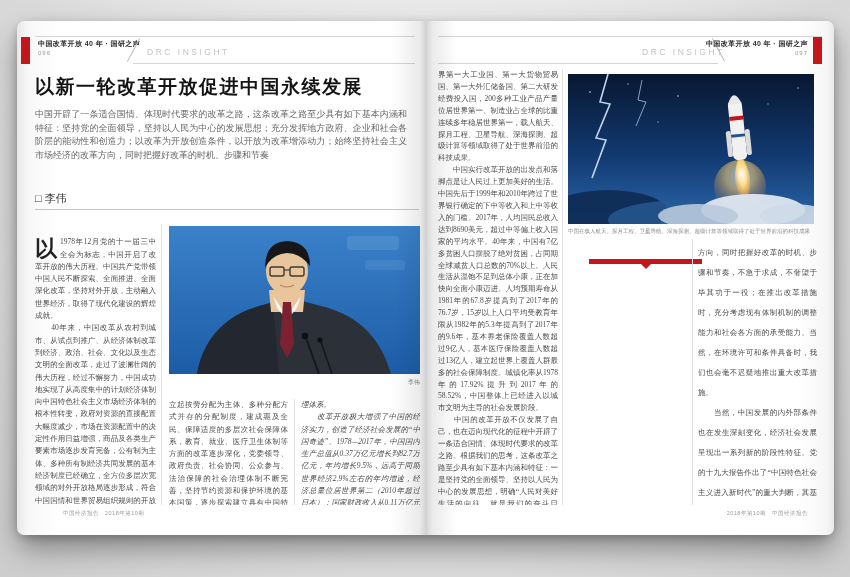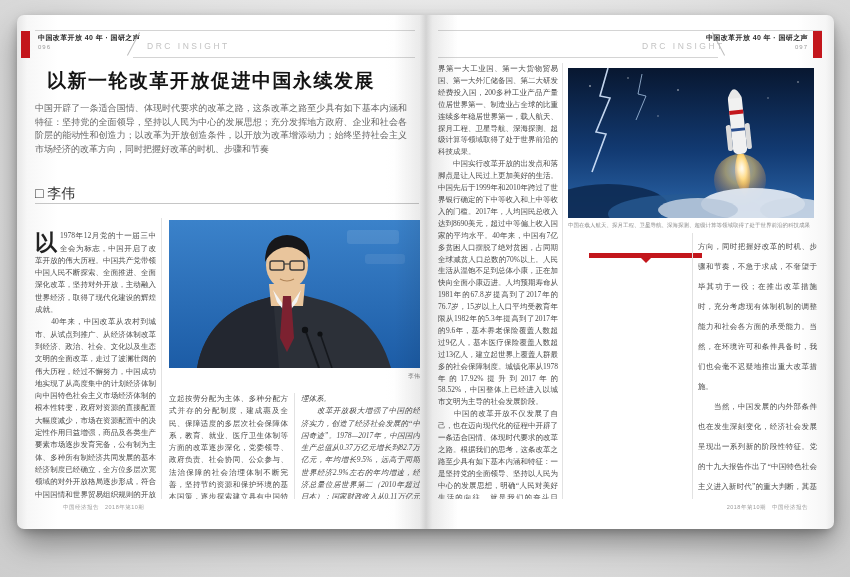--- a/index.html
+++ b/index.html
@@ -3,21 +3,21 @@
 <meta charset="utf-8">
 <style>
   * { margin:0; padding:0; box-sizing:border-box; }
   html,body { width:850px; height:577px; overflow:hidden; }
   body {
     font-family:"Liberation Sans", sans-serif;
     background: radial-gradient(ellipse at 50% 30%, #f2f2f2 0%, #e2e2e2 55%, #cdcdcd 100%);
     position:relative;
   }
   .spread {
-    position:absolute; left:17px; top:15px; width:817px; height:514px;
+    position:absolute; left:17px; top:21px; width:817px; height:514px;
     border-radius:12px;
     background:#fff;
     box-shadow: 0 14px 30px rgba(0,0,0,0.38), 0 3px 8px rgba(0,0,0,0.22);
   }
   .page { position:absolute; top:0; height:100%; overflow:hidden; }
   .page-left  { left:0; width:409px; border-radius:7px 0 0 7px;
     background: linear-gradient(to right,#e7e7e7 0%,#f7f7f7 2.5%,#ffffff 10%,#ffffff 90%,#fbfbfb 100%); }
   .page-right { left:409px; width:408px; border-radius:0 7px 7px 0;
     background: linear-gradient(to left,#e9e9e9 0%,#f6f6f6 2%,#ffffff 9%,#ffffff 92%,#fbfbfb 100%); }
   .spine {
@@ -33,21 +33,21 @@
   .brand { position:absolute; font-size:7px; font-weight:bold; color:#2d2d2d; letter-spacing:0.4px; white-space:nowrap; }
   .pagenum { position:absolute; font-size:6px; color:#9a9a9a; letter-spacing:1px; }
   .drc { position:absolute; font-size:8.5px; color:#c3c3c3; letter-spacing:2.5px; white-space:nowrap; }
   .slash { position:absolute; width:1px; height:26px; background:#bdbdbd; }
   .slash.fw { transform:rotate(28deg); }
   .slash.bw { transform:rotate(-28deg); }
 
   
   .title { position:absolute; font-size:19px; font-weight:bold; color:#141414; letter-spacing:1.5px; white-space:nowrap; }
   .intro { position:absolute; font-family:"Liberation Serif", serif; font-size:9px; line-height:13.5px; color:#666; text-align:justify; }
-  .author { position:absolute; font-size:14px; color:#333; }
+  .author { position:absolute; font-size:11px; color:#333; }
   .flow {
     position:absolute; font-family:"Liberation Serif", serif;
     font-size:7.5px; line-height:12.3px; color:#4b4b4b;
     text-align:justify; white-space:pre-line; overflow:hidden;
   }
   .dropcap { float:left; font-family:"Liberation Serif", serif; font-size:22px; line-height:23px; font-weight:bold; color:#222; margin:1px 3px 0 0; }
   .caption { position:absolute; font-size:6px; color:#7d7d7d; }
   .img-cap { position:absolute; font-size:5.5px; color:#8b8b8b; white-space:nowrap; overflow:hidden; }
   .footer { position:absolute; font-size:5.5px; color:#9b9b9b; letter-spacing:0.5px; white-space:nowrap; }
 
@@ -69,21 +69,21 @@
 
   <div class="page page-left">
     <div class="hline" style="left:18px; top:15px; width:380px;"></div>
     <div class="accent-block" style="left:4px; top:16px;"></div>
     <div class="brand" style="left:21px; top:18px;">中国改革开放 40 年 · 国研之声</div>
     <div class="pagenum" style="left:21px; top:29px;">096</div>
     <div class="slash fw" style="left:116px; top:16px;"></div>
     <div class="drc" style="left:130px; top:26px;">DRC INSIGHT</div>
     <div class="hline" style="left:116px; top:42px; width:282px;"></div>
 
-    <div class="title" style="left:18px; top:53px;margin-left:12px;">以新一轮改革开放促进中国永续发展</div>
+    <div class="title" style="left:18px; top:53px;">以新一轮改革开放促进中国永续发展</div>
     <div class="intro" style="left:18px; top:87px; width:372px; height:80px; overflow:hidden;">中国开辟了一条适合国情、体现时代要求的改革之路，这条改革之路至少具有如下基本内涵和特征：坚持党的全面领导，坚持以人民为中心的发展思想；充分发挥地方政府、企业和社会各阶层的能动性和创造力；以改革为开放创造条件，以开放为改革增添动力；始终坚持社会主义市场经济的改革方向，同时把握好改革的时机、步骤和节奏</div>
     <div class="author" style="left:18px; top:170px;">□ 李伟</div>
     <div class="hline" style="left:18px; top:188px; width:384px; background:#c6c6c6;"></div>
 
     <div class="flow" style="left:18px; top:203px; width:121px; height:281px;">
       <span class="dropcap">以</span><span>1978年12月党的十一届三中全会为标志，中国开启了改革开放的伟大历程。中国共产党带领中国人民不断探索、全面推进、全面深化改革，坚持对外开放，主动融入世界经济，取得了现代化建设的辉煌成就。
 　　40年来，中国改革从农村到城市、从试点到推广、从经济体制改革到经济、政治、社会、文化以及生态文明的全面改革，走过了波澜壮阔的伟大历程，经过不懈努力，中国成功地实现了从高度集中的计划经济体制向中国特色社会主义市场经济体制的根本性转变，政府对资源的直接配置大幅度减少，市场在资源配置中的决定性作用日益增强，商品及各类生产要素市场逐步发育完备，公有制为主体、多种所有制经济共同发展的基本经济制度已经确立，全方位多层次宽领域的对外开放格局逐步形成，符合中国国情和世界贸易组织规则的开放型经济体制初步建立，社会体制和生态文明体制也发生了深刻变革，建</span>
     </div>
     <div class="vline" style="left:144px; top:203px; height:281px;"></div>
 

